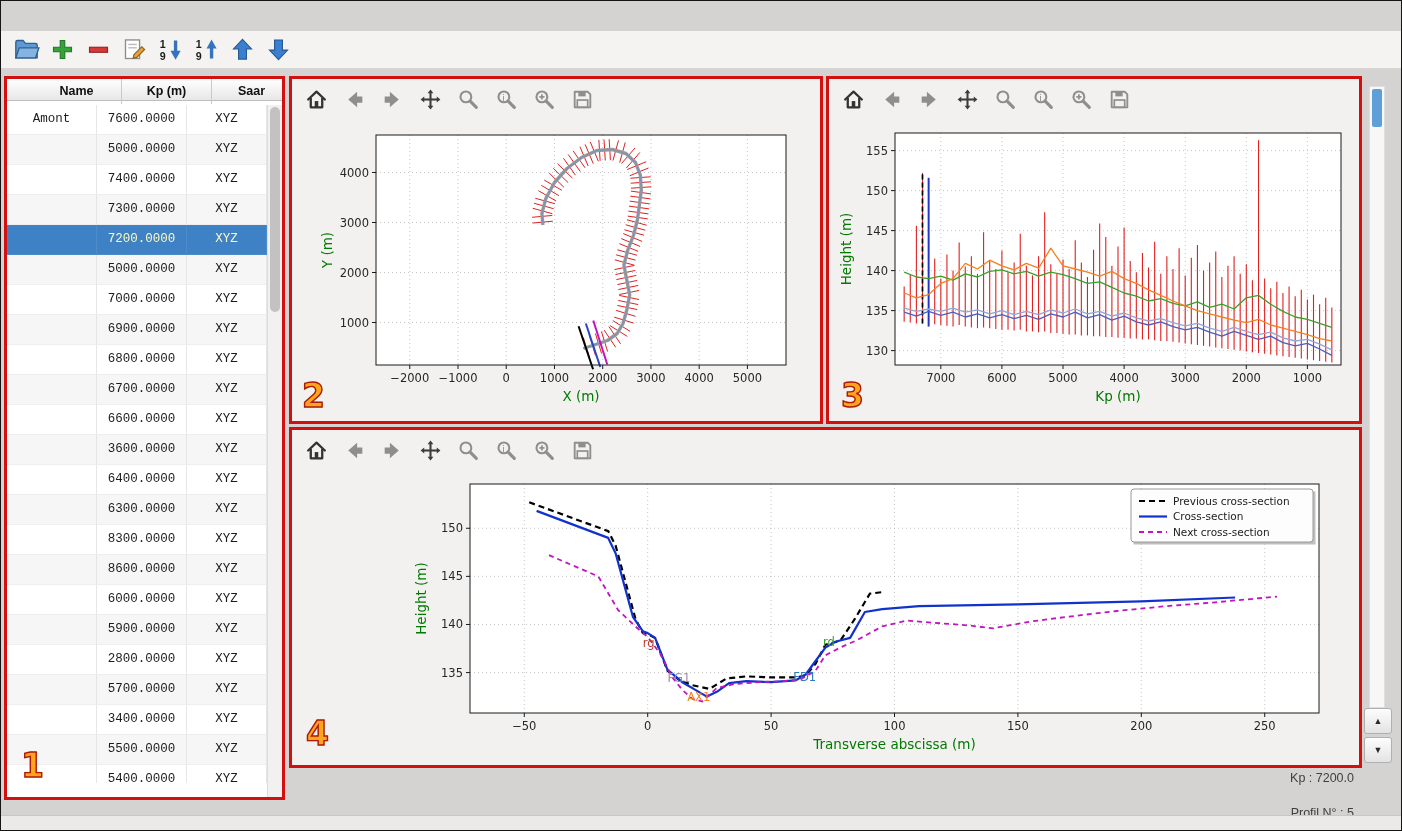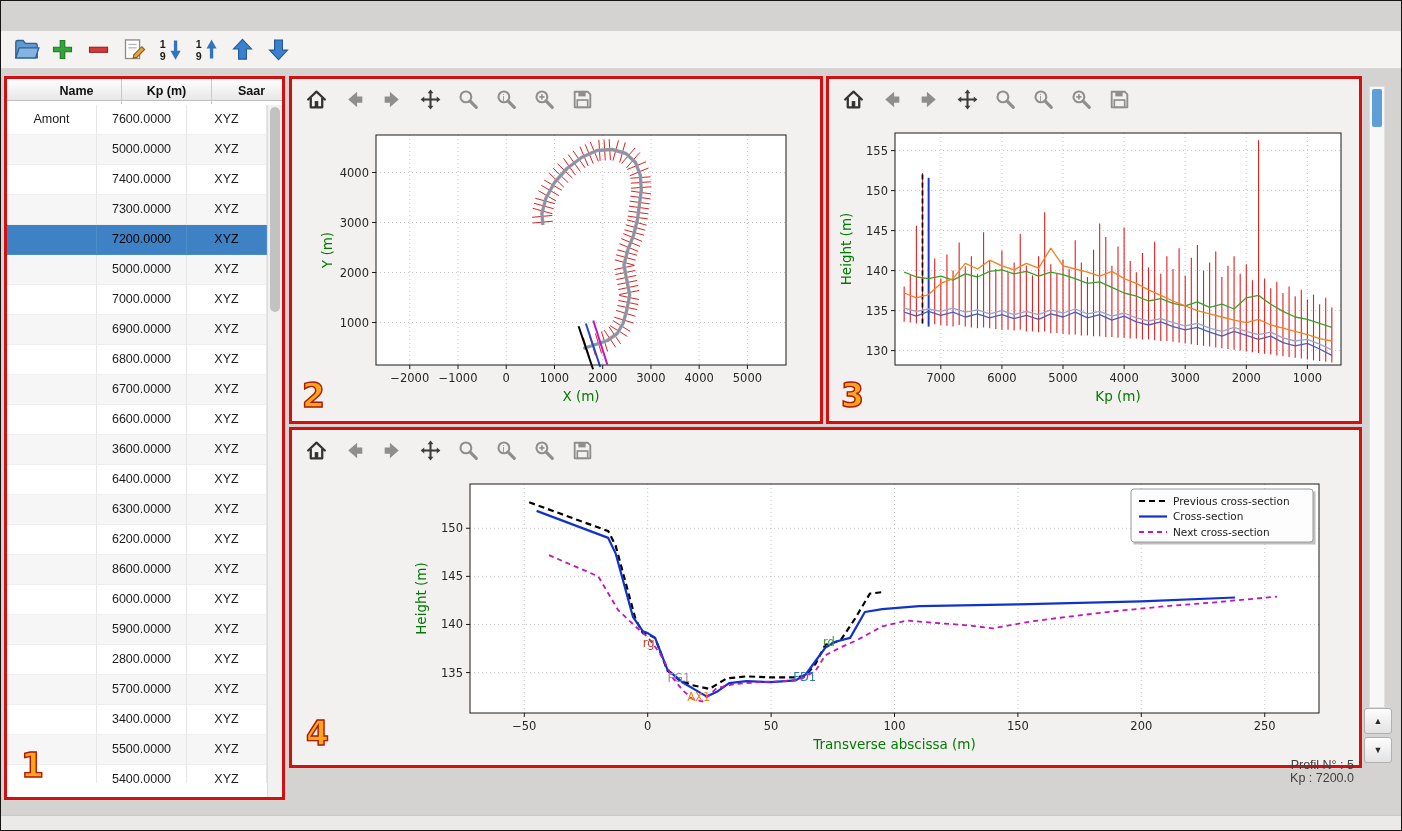--- a/index.html
+++ b/index.html
@@ -30,40 +30,40 @@
     font-size:33px; color:#ffa51c; -webkit-text-stroke:1.4px #ad1a05; text-shadow:0 0 1px #7d1003; }
   #panel-table .badge    { left:14px; bottom:12px; }
   #panel-plan .badge     { left:10px; bottom:6px; }
   #panel-profile .badge  { left:12px; bottom:6px; }
   #panel-xsection .badge { left:14px; bottom:12px; }
 
   .thead { display:grid; grid-template-columns:90px 90px 80px 15px; height:22px;
     background:linear-gradient(#ffffff,#e7e7e7); border-bottom:1px solid #bdbdbd;padding-left:25px; }
   .th { font-size:12.5px; font-weight:bold; text-align:center; line-height:25px; border-right:1px solid #c9c9c9; color:#111; }
   .th:nth-child(4){ border-right:none; }
-  .tbody { position:absolute; top:26px; left:0; width:260px; bottom:14px; overflow:hidden; }
+  .tbody { position:absolute; top:26px; left:0; width:260px; bottom:14px; overflow:hidden;font-family:Liberation Mono, monospace; }
   .trow { display:grid; grid-template-columns:90px 90px 80px; height:30px; background:#fff; }
   .trow:nth-child(even) { background:#f6f6f6; }
   .td { font-size:12.5px; text-align:center; line-height:29px; border-right:1px solid #e6e6e6;
     border-bottom:1px solid #eeeeee; color:#1c1c1c; overflow:hidden; }
   .trow.sel, .trow.sel:nth-child(even) { background:#3e81c4; }
-  .trow.sel .td { color:#000000; border-color:#4c8cc9; }
+  .trow.sel .td { color:#fef9c3; border-color:#4c8cc9; }
   .t-scroll { position:absolute; top:26px; right:0; width:15px; bottom:0; background:#f1f1f1; border-left:1px solid #dddddd; }
   .t-thumb { position:absolute; top:2px; left:2px; width:10px; height:205px; border-radius:5px; background:#c2c2c2; }
 
   .win-scroll { position:absolute; left:1368px; top:85px; width:16px; height:622px; background:#f7f7f7; border:1px solid #dedede; }
   .win-thumb { position:absolute; top:2px; left:2px; width:10px; height:38px; background:#5f9fd8; border-radius:2px; }
 
   .nav-btn { position:absolute; left:1363px; width:28px; height:26px; border:1px solid #b0b0b0; border-radius:3px;
     background:linear-gradient(#fdfdfd,#e3e3e3); display:flex; align-items:center; justify-content:center;
     font-size:9px; color:#2a2a2a; }
   #nav-up { top:707px; } #nav-down { top:736px; }
 
   .kp-label, .profil-label { position:absolute; right:47px; font-size:12.5px; color:#404040; text-align:right; }
-  .kp-label { top:770px; } .profil-label { top:757px; }
+  .kp-label { top:770px; } .profil-label { top:805px; }
 
   .statusbar { position:absolute; left:0; right:0; bottom:0; height:15px; background:#eceae8; border-top:1px solid #c9c7c5; }
 </style>
 </head>
 <body>
 
 <div class="window">
 
 
   <div class="toolbar">
@@ -176,21 +176,21 @@
           <div class="td">6400.0000</div>
           <div class="td">XYZ</div>
         </div>
         <div class="trow">
           <div class="td"></div>
           <div class="td">6300.0000</div>
           <div class="td">XYZ</div>
         </div>
         <div class="trow">
           <div class="td"></div>
-          <div class="td">6200.0000</div>
+          <div class="td">8300.0000</div>
           <div class="td">XYZ</div>
         </div>
         <div class="trow">
           <div class="td"></div>
           <div class="td">8600.0000</div>
           <div class="td">XYZ</div>
         </div>
         <div class="trow">
           <div class="td"></div>
           <div class="td">6000.0000</div>

